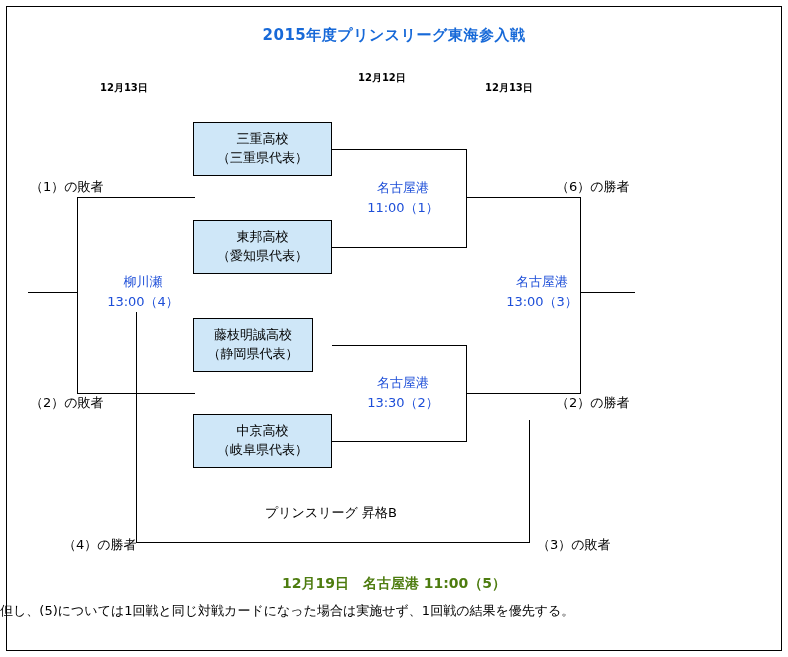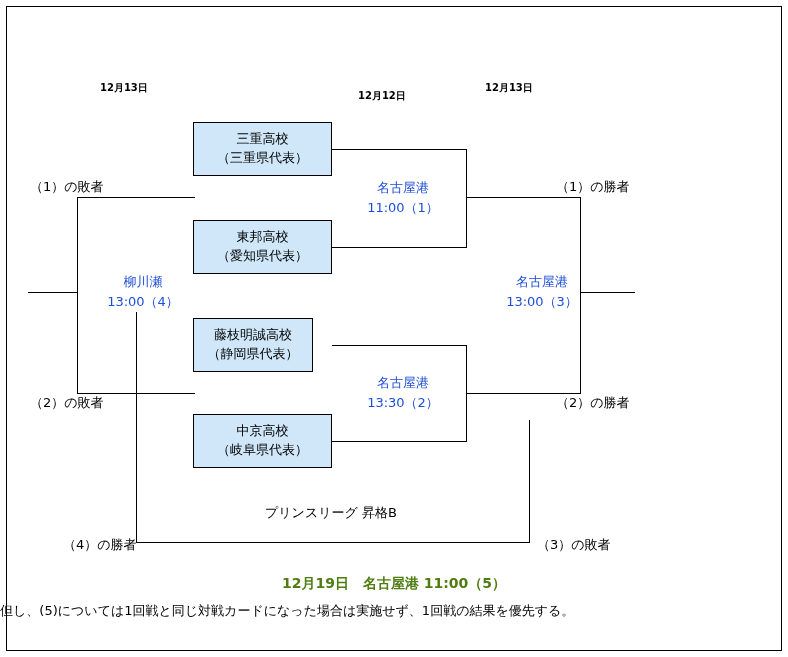--- a/index.html
+++ b/index.html
@@ -99,23 +99,24 @@
   .lnh { height: 1px; }
   .lnv { width: 1px; }
 </style>
 </head>
 <body>
 
 <div id="page">
 
   <div id="frame"></div>
 
+  <div class="title">2015年度プリンスリーグ東海参入戦</div>
 
   <div class="datehdr" style="left:100px; top:81px;">12月13日</div>
-  <div class="datehdr" style="left:358px; top:89px;">12月12日</div>
+  <div class="datehdr" style="left:358px; top:71px;">12月12日</div>
   <div class="datehdr" style="left:485px; top:81px;">12月13日</div>
 
   <div class="teambox" style="left:193px; top:220px; width:139px; height:54px;">
     <span>東邦高校</span>
     <span>（愛知県代表）</span>
   </div>
   <div class="teambox" style="left:193px; top:122px; width:139px; height:54px;">
     <span>三重高校</span>
     <span>（三重県代表）</span>
   </div>
@@ -150,21 +151,21 @@
   <div class="ln lnh" style="left:466px; top:393px; width:115px;"></div>
   <div class="ln lnv" style="left:580px; top:197px; height:197px;"></div>
   <div class="ln lnh" style="left:580px; top:292px; width:55px;"></div>
 
   <div class="matchlbl" style="left:487px; top:272px; width:110px;">
     <span>名古屋港</span>
     <span>13:00（3）</span>
   </div>
 
 
-  <div class="note" style="left:556px; top:178px;">（1）の勝者</div>
+  <div class="note" style="left:556px; top:178px;">（6）の勝者</div>
   <div class="note" style="left:556px; top:394px;">（2）の勝者</div>
 
   <div class="ln lnh" style="left:77px; top:197px; width:118px;"></div>
   <div class="ln lnh" style="left:77px; top:393px; width:118px;"></div>
   <div class="ln lnv" style="left:77px; top:197px; height:197px;"></div>
   <div class="ln lnh" style="left:28px; top:292px; width:50px;"></div>
 
   <div class="matchlbl" style="left:88px; top:272px; width:110px;">
     <span>柳川瀬</span>
     <span>13:00（4）</span>

